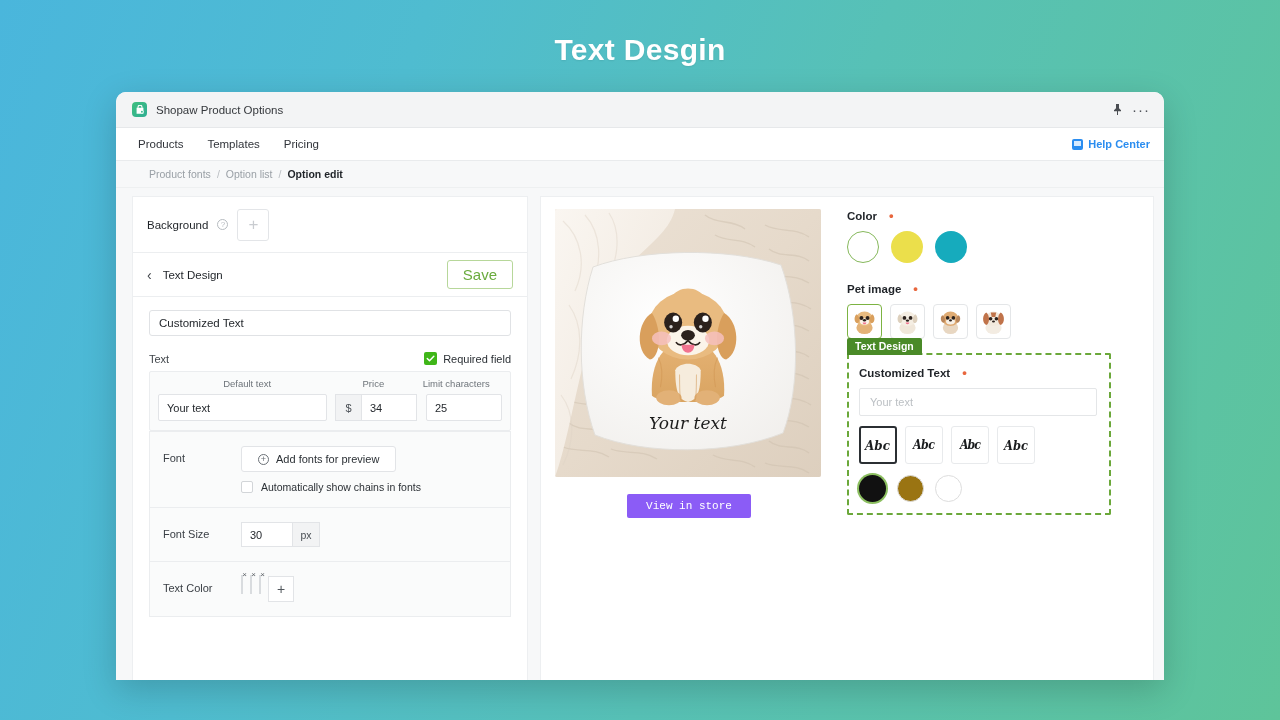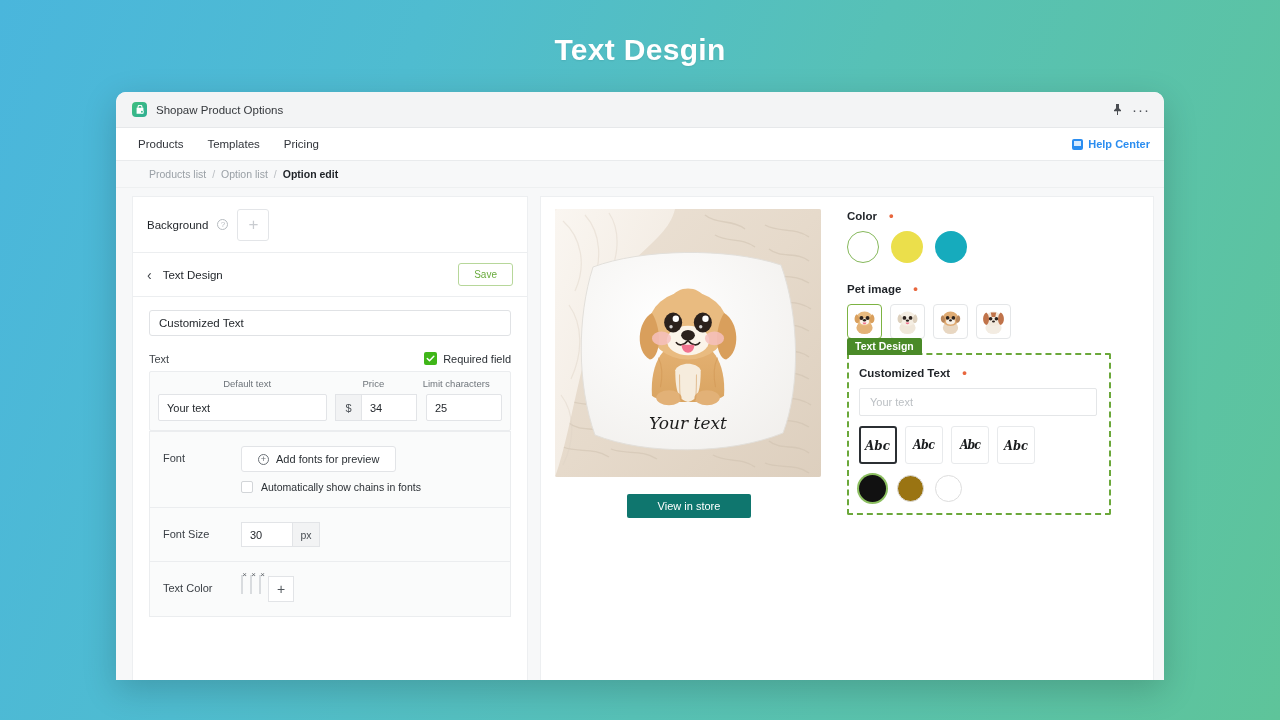--- a/index.html
+++ b/index.html
@@ -143,21 +143,21 @@
     height: 44px; min-height: 44px;
     border-bottom: 1px solid #eceef0;
   }
   .back-arrow {
     font-size: 14px; color: #41454a; margin-right: 11px; cursor: pointer; line-height: 1;
   }
   #section-title { font-size: 11.5px; color: #1f2328; }
   .head-spacer { flex: 1; }
   #save-button {
     border: 1px solid #b7d79a; background: #ffffff;
-    color: #6aab3e; font-size: 10px;
+    color: #6aab3e; font-size: 15px;
     padding: 5px 15px; border-radius: 3px; cursor: pointer;
   }
 
   .field-block { padding: 13px 16px 0 16px; }
   .field-label { font-size: 11px; color: #40454a; margin-bottom: 7px; }
   .text-input {
     width: 100%; height: 26px;
     border: 1px solid #e0e2e5; border-radius: 3px;
     font-size: 11.5px; color: #24282d;
     padding: 0 9px; background: #fff;
@@ -275,23 +275,23 @@
   #preview-col { width: 268px; min-width: 268px; }
   #product-image {
     width: 266px; height: 268px;
     border-radius: 2px; overflow: hidden;
     position: relative;
     background: #efe7dd;
   }
   #view-in-store {
     display: block; margin: 17px auto 8px auto;
     width: 124px; height: 24px;
-    background: #0f766e; border: none; border-radius: 2px;
+    background: #8b5cf6; border: none; border-radius: 2px;
     color: #ffffff; font-size: 11px; cursor: pointer;
-    font-family: Liberation Sans, sans-serif;
+    font-family: Liberation Mono, monospace;
   }
 
   
   #options-col { flex: 1; padding-top: 0; }
   .opt-label {
     font-size: 11.5px; color: #1f2328; font-weight: bold;
     margin-bottom: 9px; display: flex; align-items: center; gap: 12px;
   }
   .req-dot { color: #e8663d; font-size: 13px; line-height: 1; }
 
@@ -391,21 +391,21 @@
     <div class="nav-item">Templates</div>
     <div class="nav-item">Pricing</div>
     <div class="nav-spacer"></div>
     <div id="help-center">
       <span class="help-glyph"></span>
       <span>Help Center</span>
     </div>
   </div>
 
   <div id="breadcrumb">
-    <span class="crumb">Products list</span>
+    <span class="crumb">Product fonts</span>
     <span class="crumb-sep">/</span>
     <span class="crumb">Option list</span>
     <span class="crumb-sep">/</span>
     <span class="crumb current">Option edit</span>
   </div>
 
   <div id="content">
 
     <div id="left-panel">
 

